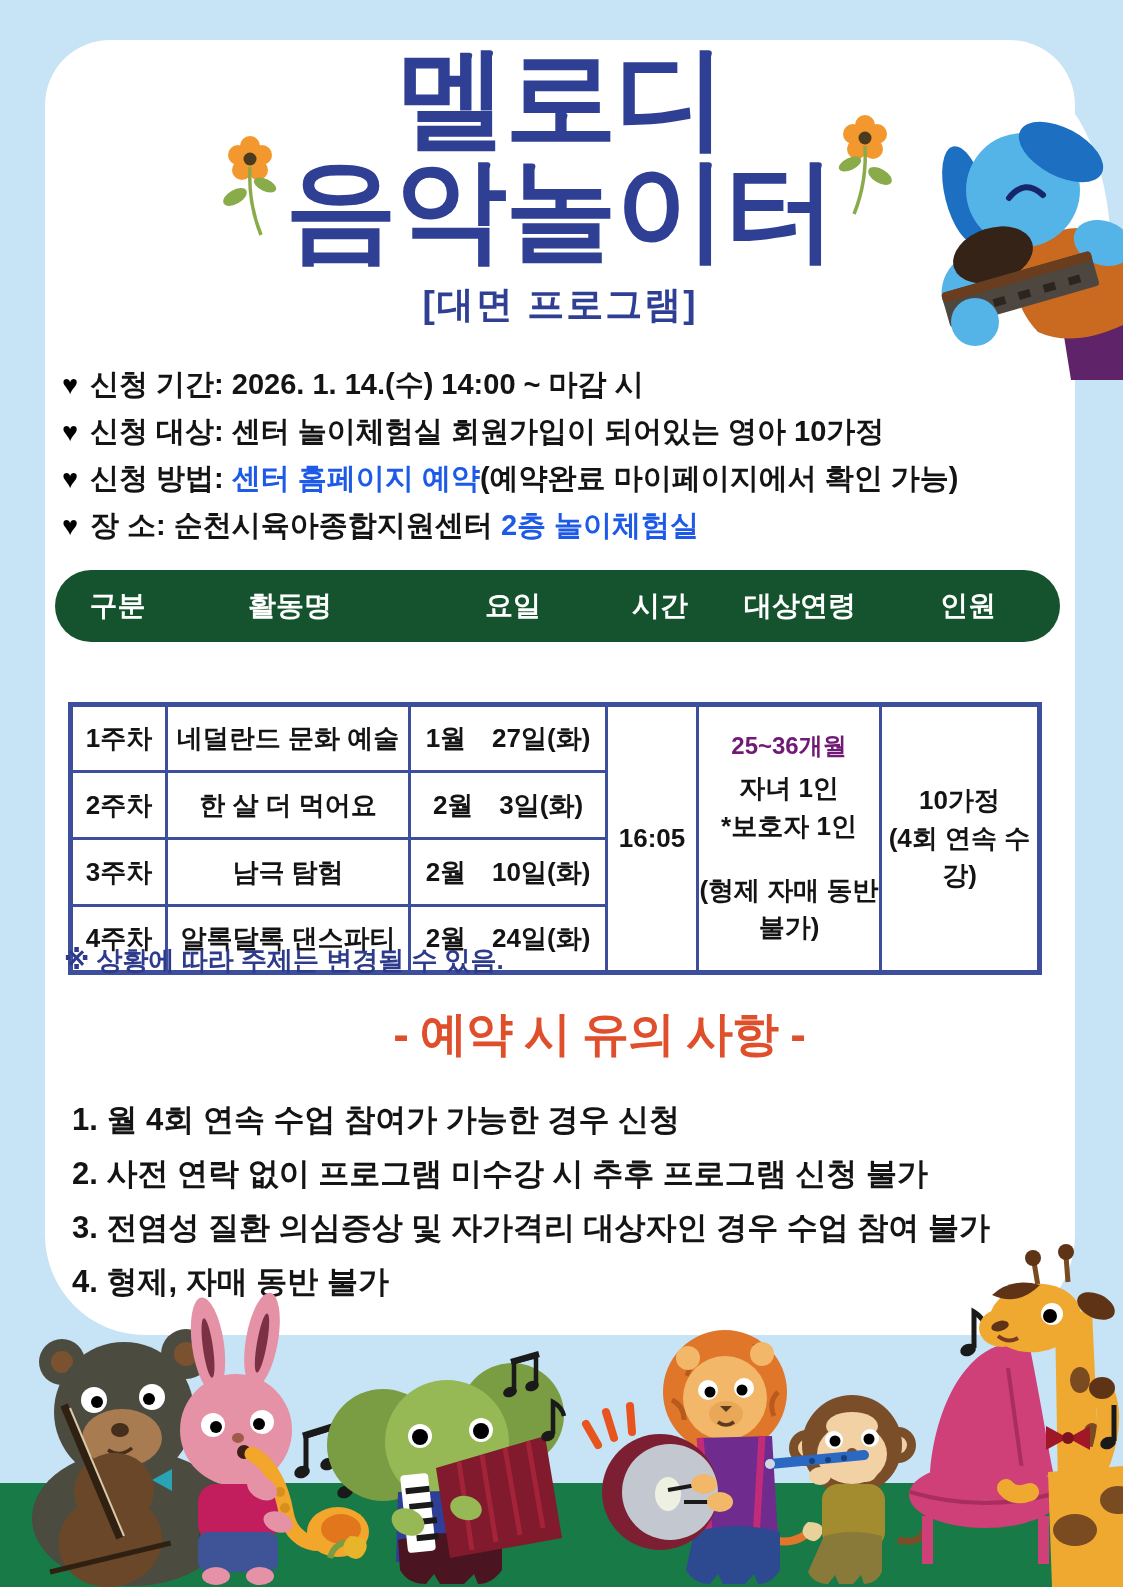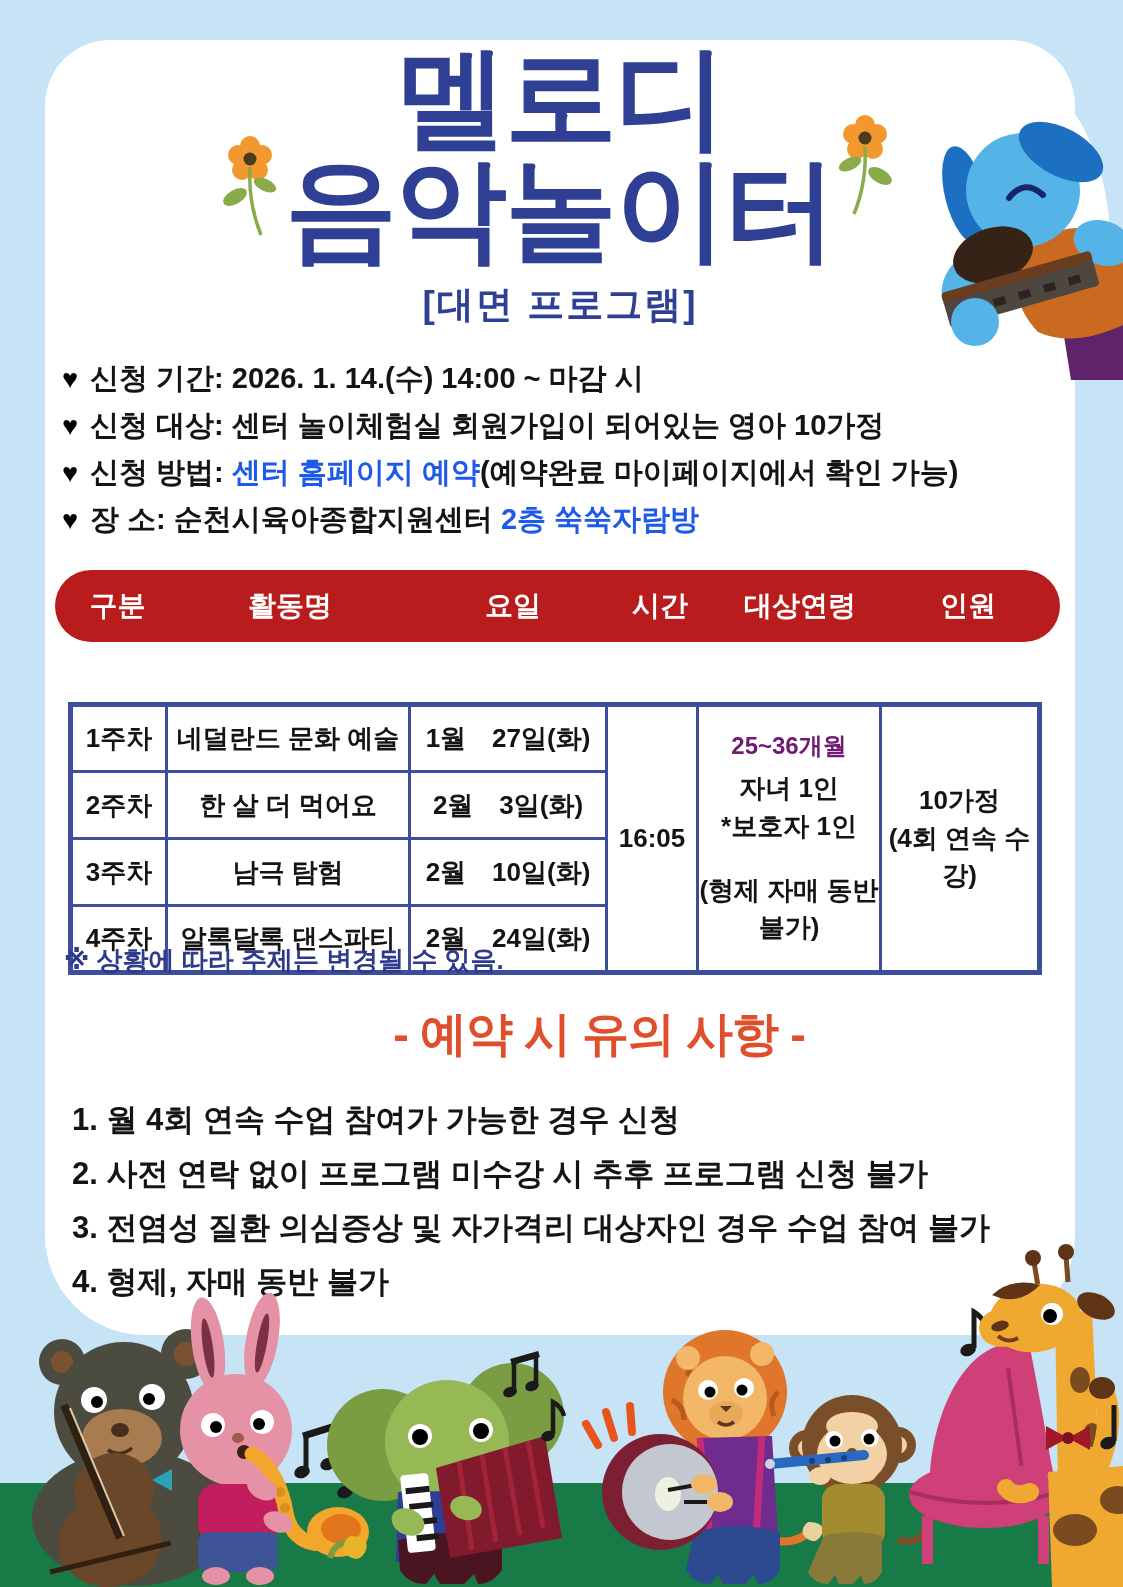--- a/index.html
+++ b/index.html
@@ -12,25 +12,25 @@
   .title-block{position:absolute;left:45px;top:42px;width:1030px;text-align:center;}
   .title-line{font-weight:800;color:#2f3f94;letter-spacing:-2px;line-height:1.0;}
   .title-line.l1{font-size:112px;}
   .title-line.l2{font-size:112px;}
   .subtitle{margin-top:14px;font-size:37px;font-weight:700;color:#2f3f94;letter-spacing:2px;}
   .flower{position:absolute;width:70px;height:110px;}
   .flower.left{left:215px;top:133px;}
   .flower.right{left:830px;top:112px;transform:scaleX(-1);}
   
   .info{position:absolute;left:62px;top:362px;width:1000px;font-size:29px;font-weight:700;}
-  .info-line{height:47px;line-height:32px;white-space:nowrap;}
+  .info-line{height:47px;line-height:45px;white-space:nowrap;}
   .heart{font-size:27px;margin-right:12px;color:#000;}
   .blue{color:#1d5ae8;}
   
-  .pill{position:absolute;left:55px;top:570px;width:1005px;height:72px;background:#b91c1c;
+  .pill{position:absolute;left:55px;top:570px;width:1005px;height:72px;background:#14532d;
         border-radius:36px;display:flex;align-items:center;padding-left:13px;}
   .pill span{display:inline-block;text-align:center;color:#ffffff;font-size:28px;font-weight:800;}
   .c0{width:99px;}.c1{width:246px;}.c2{width:200px;}.c3{width:94px;}.c4{width:186px;}.c5{width:150px;}
   
   table.schedule{position:absolute;left:68px;top:662px;border-collapse:collapse;
         border:5px solid #3d4f9c;table-layout:fixed;background:transparent;margin-top:40px;}
   table.schedule td{border:3px solid #3d4f9c;text-align:center;vertical-align:middle;
         font-size:26px;font-weight:700;padding:0;height:67px;background:#ffffff;}
   td.colw{width:96px;} td.cola{width:243px;} td.cold{width:197px;}
   td.colt{width:91px;font-size:29px;} td.colage{width:183px;} td.colcap{width:159px;}
@@ -115,21 +115,21 @@
     <div class="info-line">
       <span class="heart">♥</span><span>신청 기간: 2026. 1. 14.(수) 14:00 ~ 마감 시</span>
     </div>
     <div class="info-line">
       <span class="heart">♥</span><span>신청 대상: 센터 놀이체험실 회원가입이 되어있는 영아 10가정</span>
     </div>
     <div class="info-line">
       <span class="heart">♥</span><span>신청 방법: </span><span class="blue">센터 홈페이지 예약</span><span>(예약완료 마이페이지에서 확인 가능)</span>
     </div>
     <div class="info-line">
-      <span class="heart">♥</span><span>장 소: 순천시육아종합지원센터 </span><span class="blue">2층 쑥쑥자람방</span>
+      <span class="heart">♥</span><span>장 소: 순천시육아종합지원센터 </span><span class="blue">2층 놀이체험실</span>
     </div>
   </div>
 
   <div class="pill">
     <span class="c0">구분</span>
     <span class="c1">활동명</span>
     <span class="c2">요일</span>
     <span class="c3">시간</span>
     <span class="c4">대상연령</span>
     <span class="c5">인원</span>

